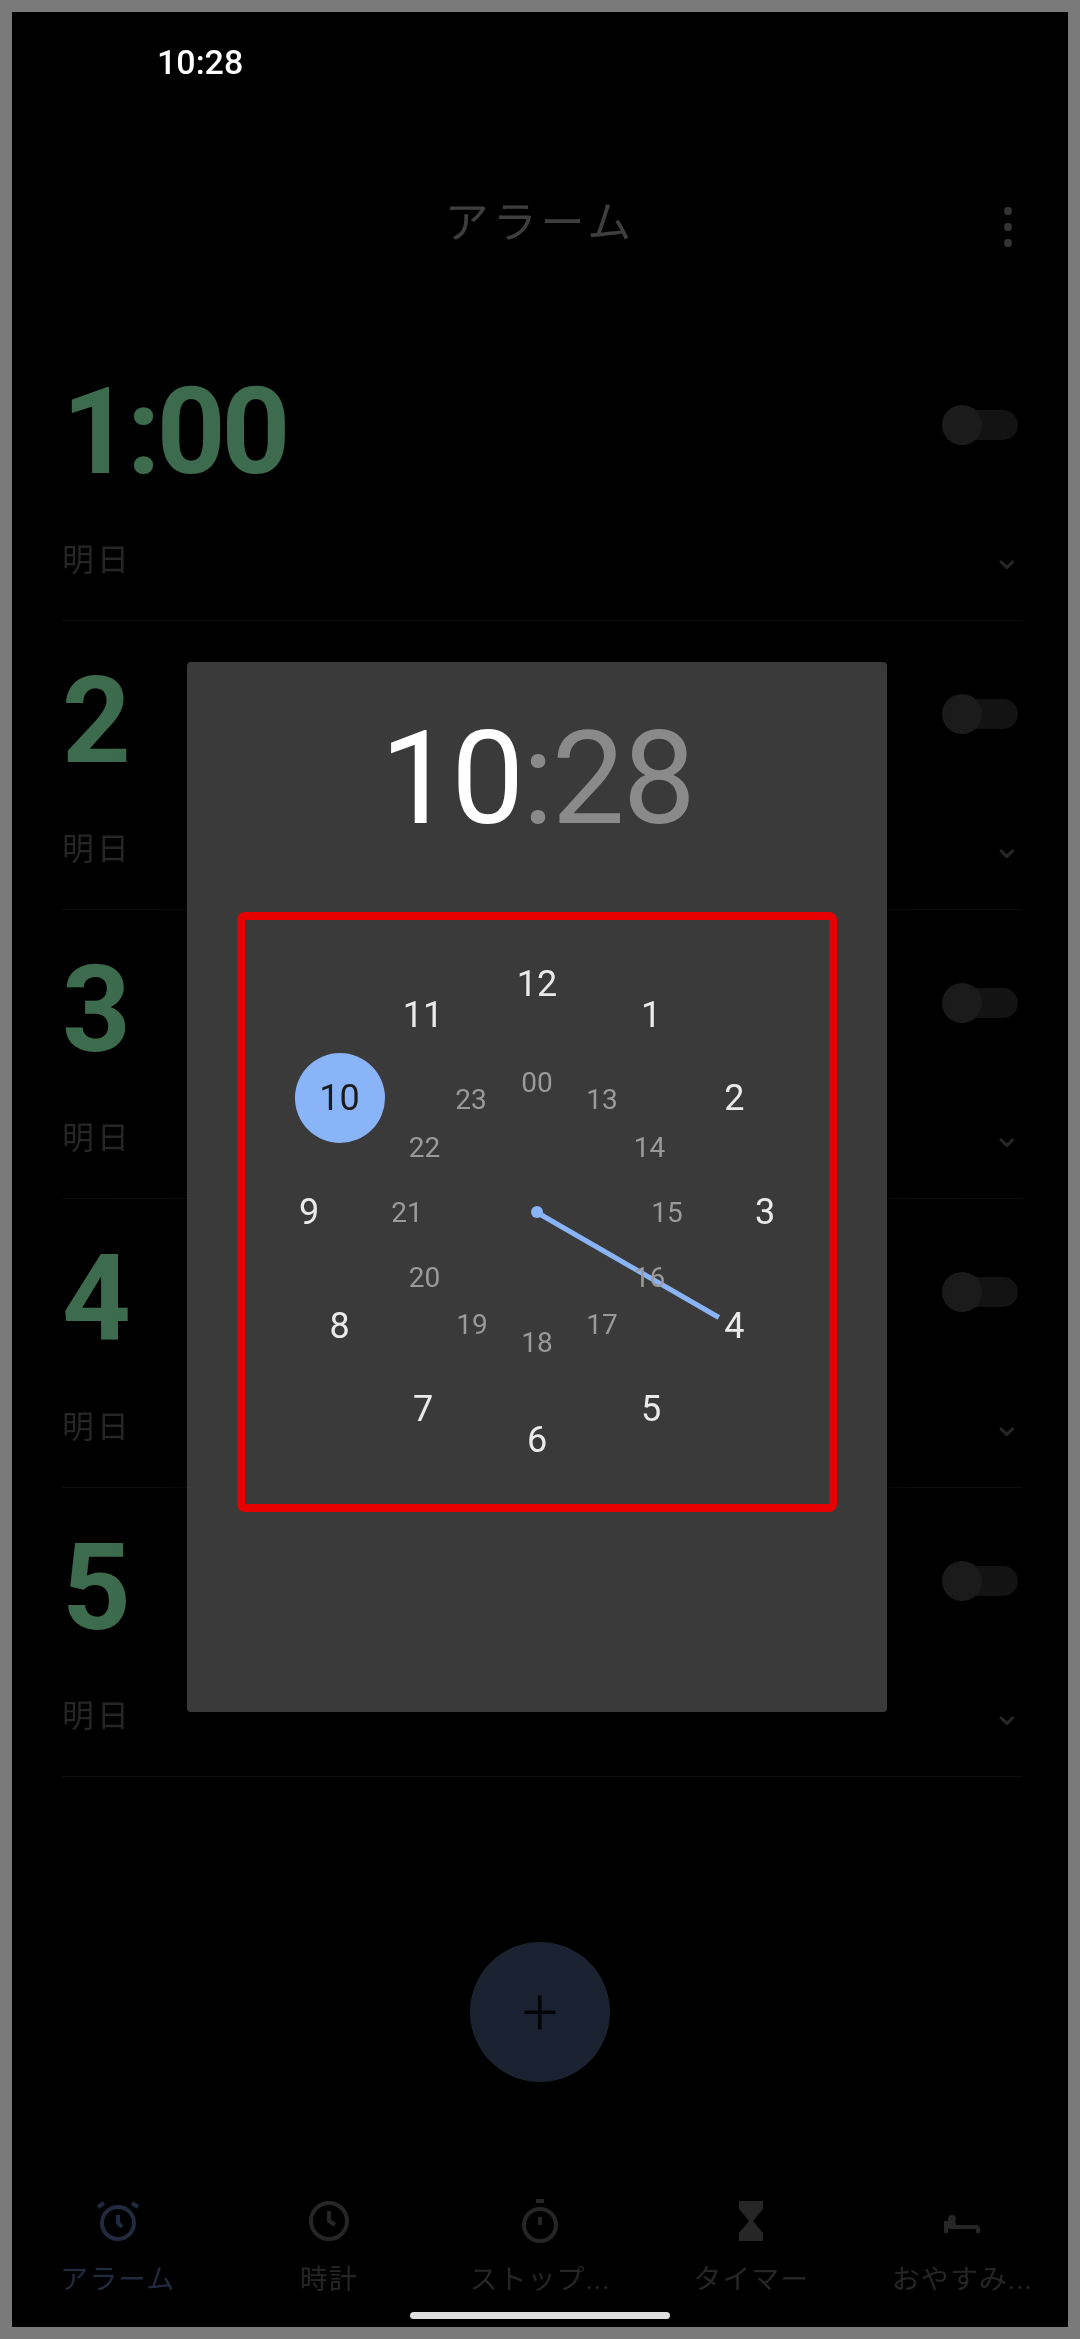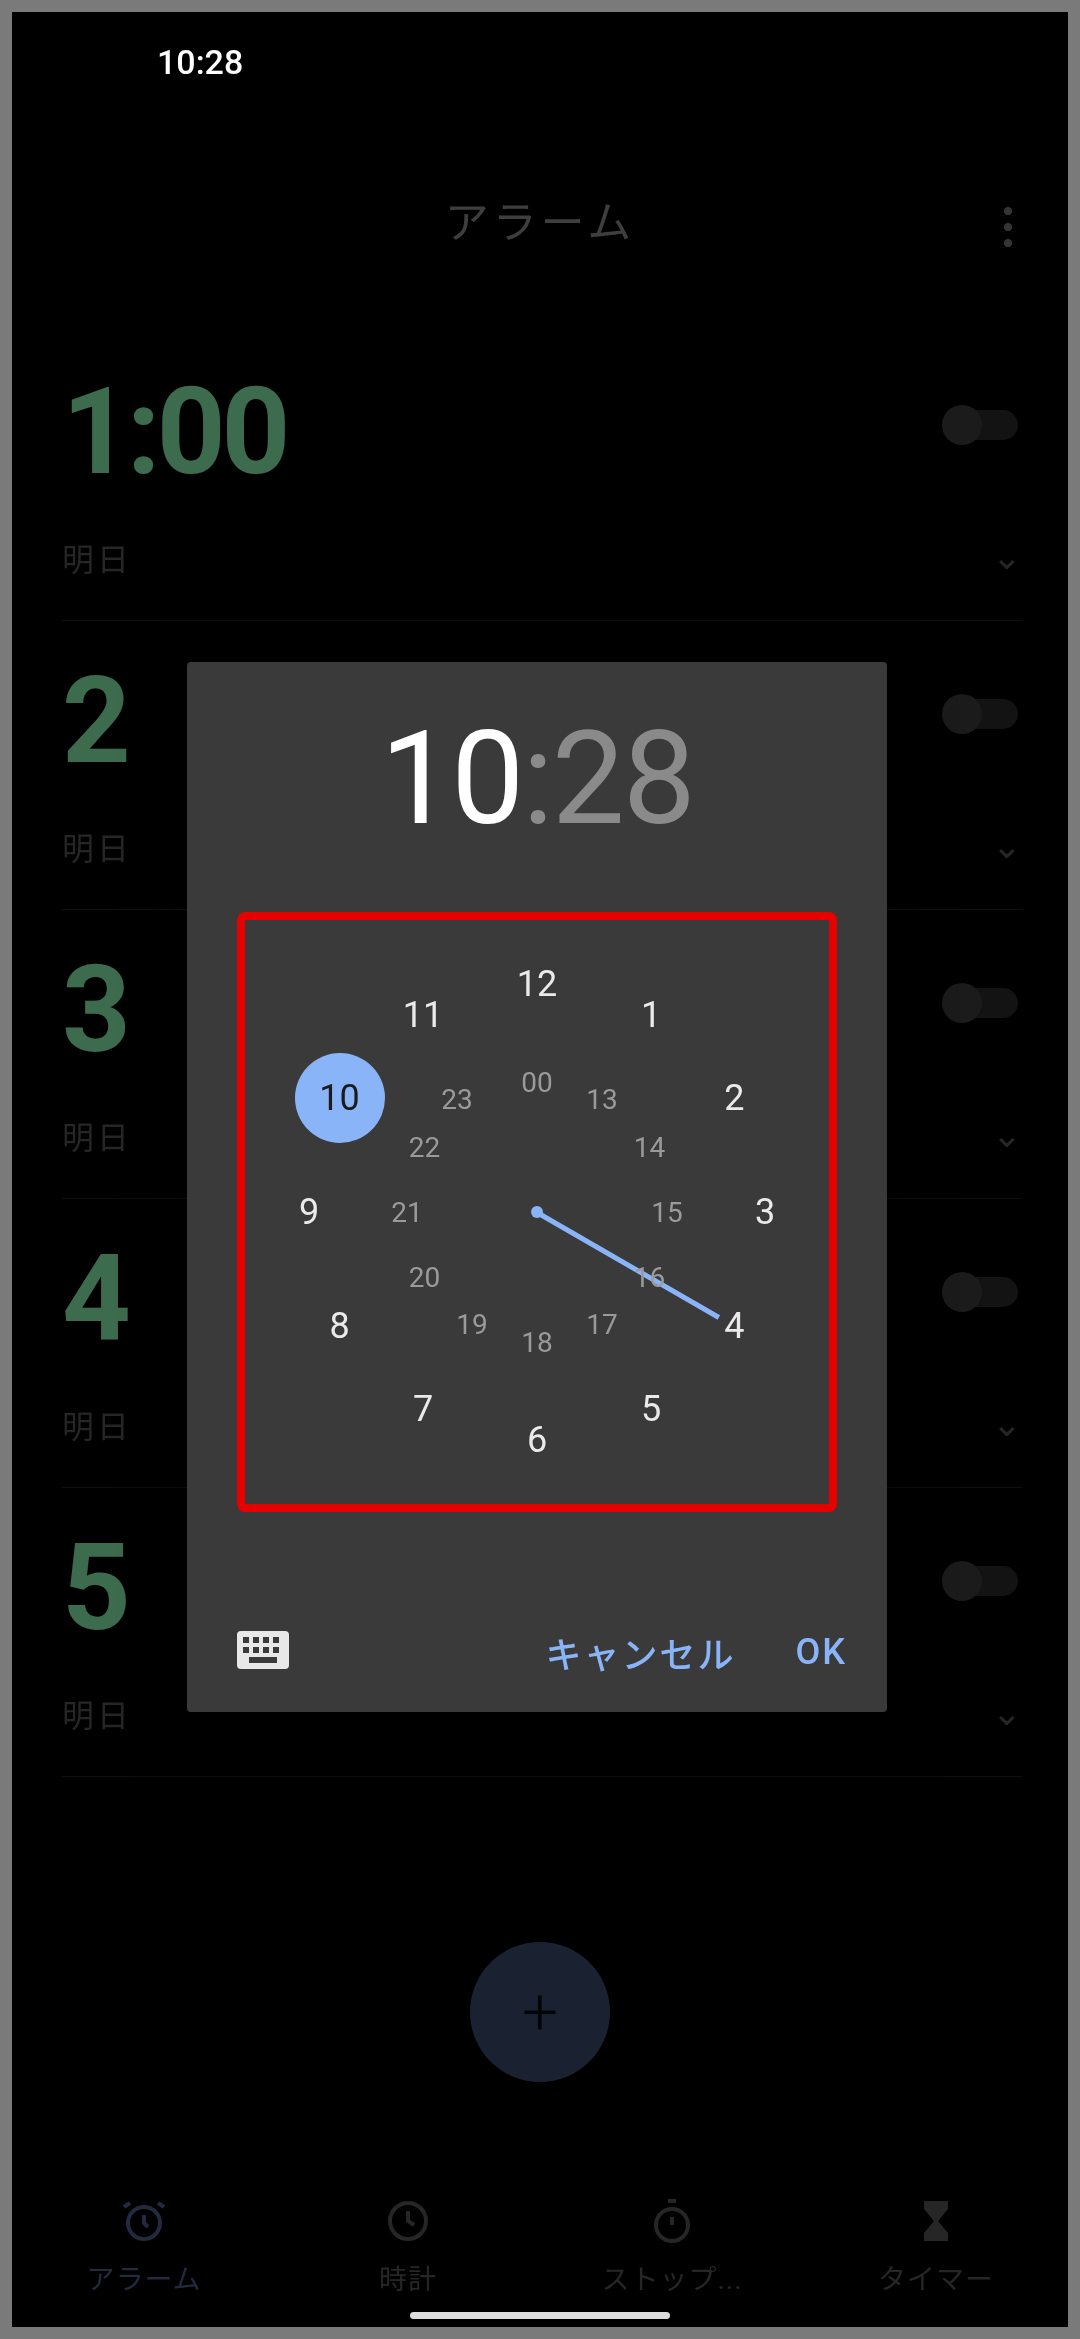--- a/index.html
+++ b/index.html
@@ -162,20 +162,27 @@
             <circle cx="12" cy="14" r="8"></circle>
             <path d="M12 10v4M10 2h4"></path>
           </svg>
         <div class="nav-label">ストップ...</div>
       </div>
       <div class="nav-item">
         <svg class="nav-icon" viewBox="0 0 24 24" fill="currentColor">
             <path d="M6 2h12v4l-5 6 5 6v4H6v-4l5-6-5-6z"></path>
           </svg>
         <div class="nav-label">タイマー</div>
+      </div>
+      <div class="nav-item">
+        <svg class="nav-icon" viewBox="0 0 24 24" fill="currentColor">
+            <path d="M3 18v-6h4a2 2 0 012 2h10a2 2 0 012 2v2h-2v-2H5v2H3z"></path>
+            <circle cx="7" cy="11" r="2"></circle>
+          </svg>
+        <div class="nav-label">おやすみ...</div>
       </div>
     </div>
 
     <div class="dim-layer"></div>
 
     <div class="status-bar">
       <div class="status-time">10:28</div>
     </div>
 
     <div class="dialog">
@@ -203,42 +210,22 @@
             <div class="clock-num inner" style="left: 335px; top: 157.417px;">13</div>
             <div class="clock-num inner" style="left: 382.583px; top: 205px;">14</div>
             <div class="clock-num inner" style="left: 400px; top: 270px;">15</div>
             <div class="clock-num inner" style="left: 382.583px; top: 335px;">16</div>
             <div class="clock-num inner" style="left: 335px; top: 382.583px;">17</div>
             <div class="clock-num inner" style="left: 270px; top: 400px;">18</div>
             <div class="clock-num inner" style="left: 205px; top: 382.583px;">19</div>
             <div class="clock-num inner" style="left: 157.417px; top: 335px;">20</div>
             <div class="clock-num inner" style="left: 140px; top: 270px;">21</div>
             <div class="clock-num inner" style="left: 157.417px; top: 205px;">22</div>
-            <div class="clock-num inner" style="left: 190px; top: 157.417px;">23</div>
-          </div>
-      </div>
-
-      <div class="dialog-actions">
-        <div class="keyboard-btn">
-          <svg width="52" height="38" viewBox="0 0 52 38" fill="#e8e8e8">
-              <rect x="0" y="0" width="52" height="38" rx="4"></rect>
-              <rect x="6" y="6" width="6" height="6" fill="#3a3a3a"></rect>
-              <rect x="16" y="6" width="6" height="6" fill="#3a3a3a"></rect>
-              <rect x="26" y="6" width="6" height="6" fill="#3a3a3a"></rect>
-              <rect x="36" y="6" width="6" height="6" fill="#3a3a3a"></rect>
-              <rect x="6" y="16" width="6" height="6" fill="#3a3a3a"></rect>
-              <rect x="16" y="16" width="6" height="6" fill="#3a3a3a"></rect>
-              <rect x="26" y="16" width="6" height="6" fill="#3a3a3a"></rect>
-              <rect x="36" y="16" width="6" height="6" fill="#3a3a3a"></rect>
-              <rect x="12" y="26" width="28" height="6" fill="#3a3a3a"></rect>
-            </svg>
-        </div>
-        <div class="actions-right">
-          <div class="act-btn">キャンセル</div>
-          <div class="act-btn">OK</div>
-        </div>
-      </div>
+            <div class="clock-num inner" style="left: 204px; top: 157.417px;">23</div>
+          </div>
+      </div>
+
     </div>
 
     <div class="home-indicator"></div>
 
   </div>
 </div>
 
 </body></html>

